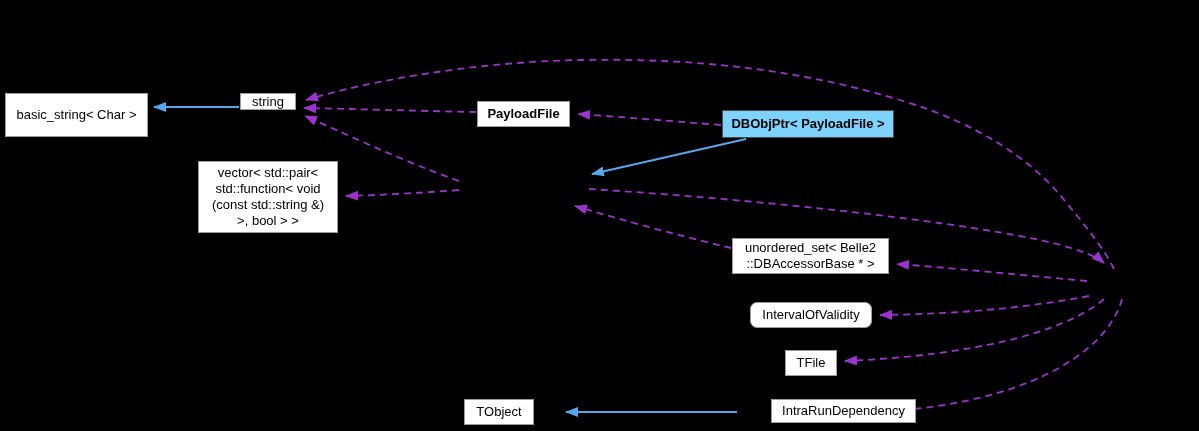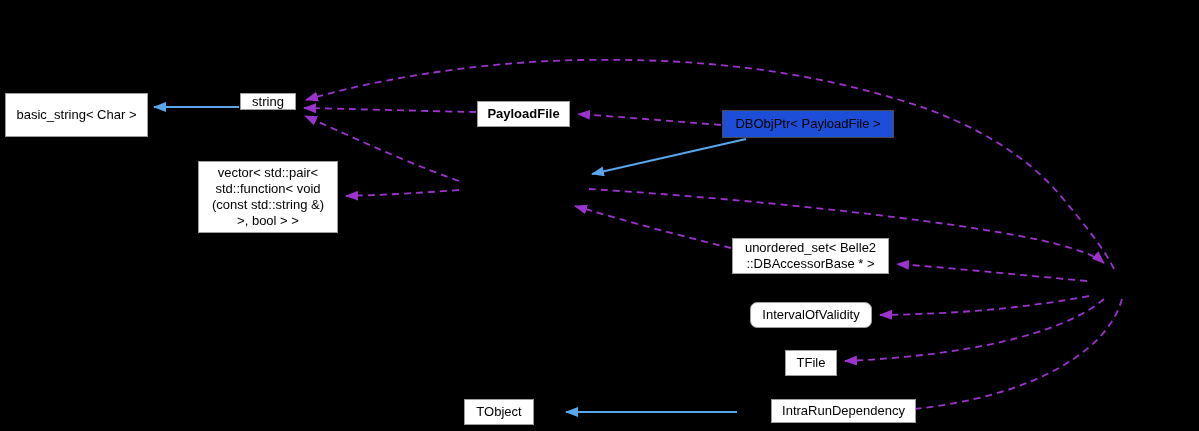--- a/index.html
+++ b/index.html
@@ -31,22 +31,23 @@
     flex-direction: column;
     align-items: center;
     justify-content: center;
     font-size: 13px;
     line-height: 16px;
     white-space: nowrap;
     text-align: center;
     cursor: pointer;
   }
   .node.main {
-    background: #1d4ed8;
+    background: #7dd3fc;
     border-color: #4a4a4a;
+    font-weight: bold;
   }
   .node span { display: block; }
 </style>
 </head>
 <body>
 
 <div class="canvas">
 
   <svg class="edge-layer" viewBox="0 0 1199 431" xmlns="http://www.w3.org/2000/svg">
     <defs>

